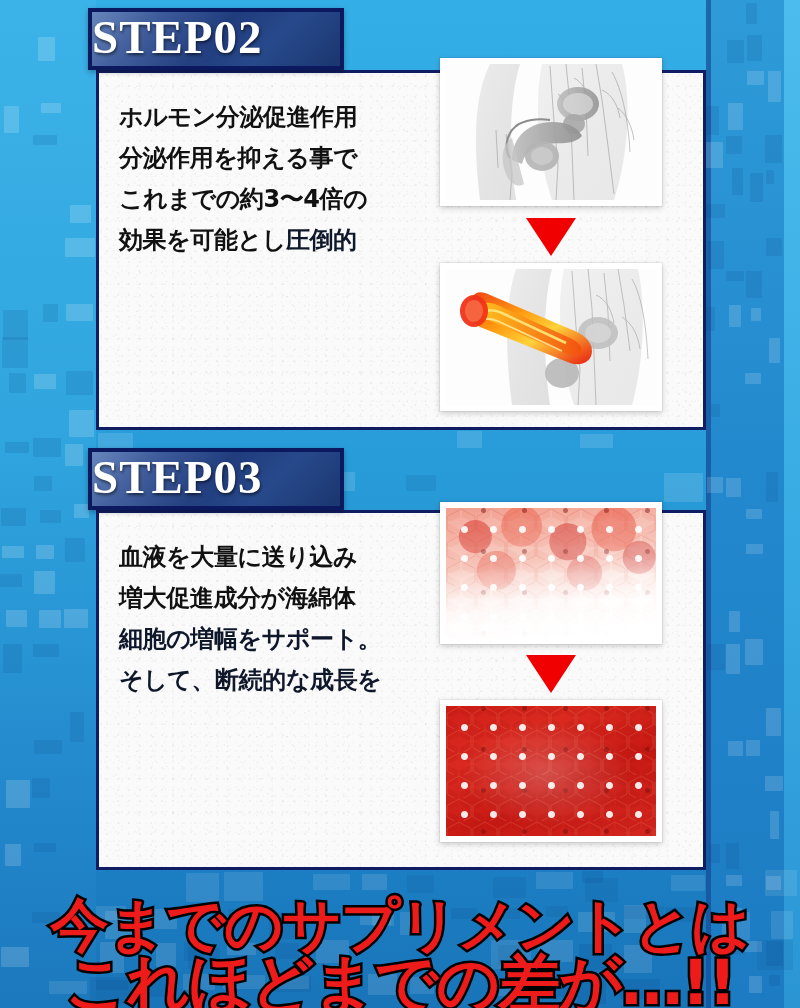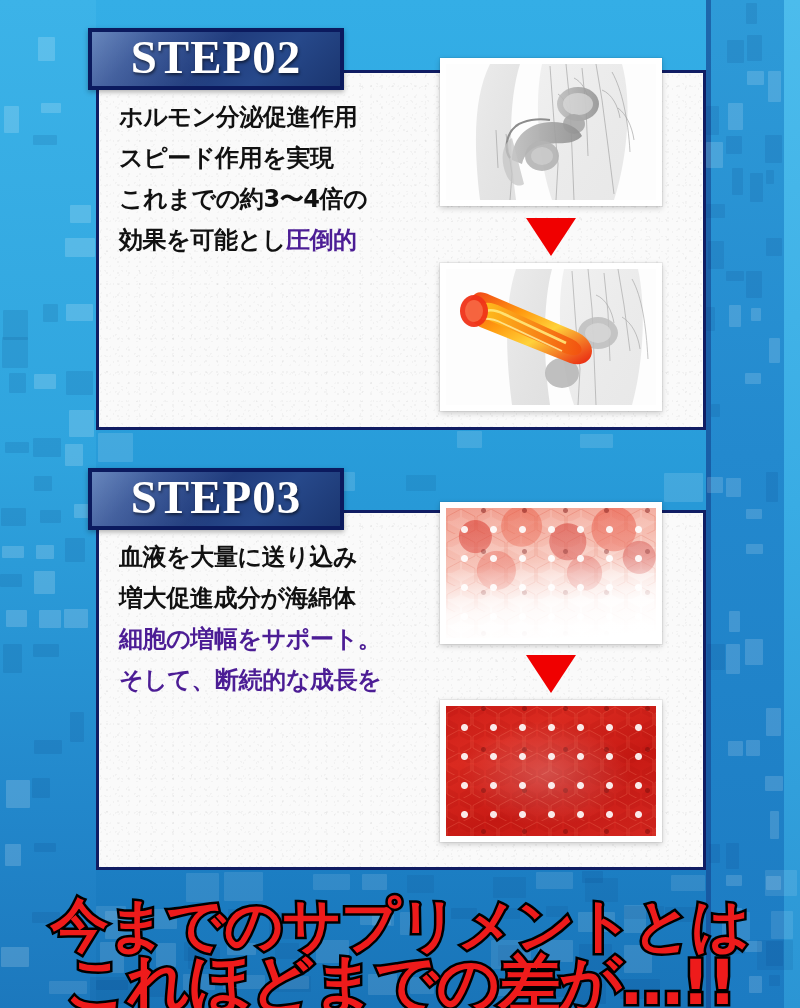--- a/index.html
+++ b/index.html
@@ -57,24 +57,23 @@
   #panel-step02{left:96px;top:70px;width:610px;height:360px;}
   #panel-step03{left:96px;top:510px;width:610px;height:360px;}
 
   
   .badge{
     position:absolute;
     border:4px solid #0B1A5E;
     background:
       linear-gradient(135deg,#4A6FB0 0%,#2E4E93 22%,#203C7D 48%,#27498B 70%,#1B3670 100%);
     box-sizing:border-box;
-    display:flex;align-items:center;justify-content:center;
+    display:flex;align-items:center;
     box-shadow:0 2px 5px rgba(0,0,0,.3);
     overflow:hidden;
-    margin-top:20px;
   }
   .badge::after{
     content:"";position:absolute;inset:0;
     background:linear-gradient(118deg,rgba(255,255,255,.16) 0%,rgba(255,255,255,.05) 34%,rgba(255,255,255,0) 52%);
     pointer-events:none;
   }
   .badge-text{
     font-family:"Liberation Serif","DejaVu Serif",serif;
     font-weight:bold;color:#FFFFFF;
     font-size:47px;letter-spacing:1px;line-height:1;
@@ -92,21 +91,21 @@
     font-weight:bold;
     font-size:24px;
     line-height:41px;
     letter-spacing:-0.4px;
     color:#111111;
     white-space:nowrap;
   }
   #text-step02{left:119px;top:97px;}
   #text-step03{left:119px;top:537px;}
   .ln{display:block;}
-  .red{color:#4c1d95;}
+  .red{color:#0f172a;}
 
   
   .photo{
     position:absolute;
     background:#FFFFFF;
     padding:6px;
     box-sizing:border-box;
     box-shadow:0 2px 6px rgba(0,0,0,.20),0 0 0 1px rgba(0,0,0,.05);
   }
   .photo-inner{position:relative;width:100%;height:100%;overflow:hidden;background:#fff;}
@@ -347,21 +346,21 @@
 <div class="panel" id="panel-step02">
   <div class="panel-noise"></div>
 </div>
 
 <div class="badge" id="badge-step02">
   <span class="badge-text">STEP02</span>
 </div>
 
 <div class="body-text" id="text-step02">
   <span class="ln">ホルモン分泌促進作用</span>
-  <span class="ln">スピード作用を実現</span>
+  <span class="ln">分泌作用を抑える事で</span>
   <span class="ln">これまでの約3〜4倍の</span>
   <span class="ln"><span>効果を可能とし</span><span class="red">圧倒的</span></span>
 </div>
 
 <div class="photo" id="photo-anatomy-1">
   <div class="photo-inner">
     <div class="anat">
       <svg viewBox="0 0 210 136" preserveAspectRatio="none">
         <defs>
           <linearGradient id="bodyG" x1="0" y1="0" x2="1" y2="1">

